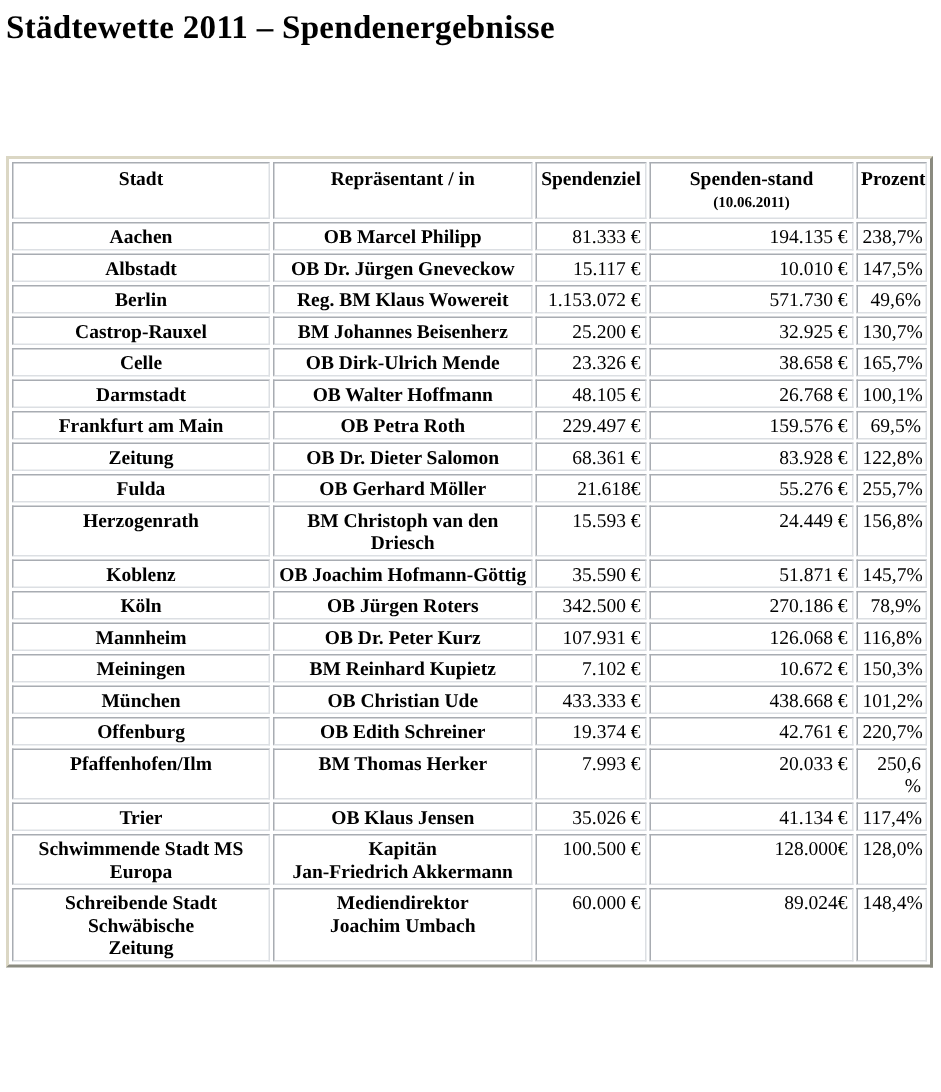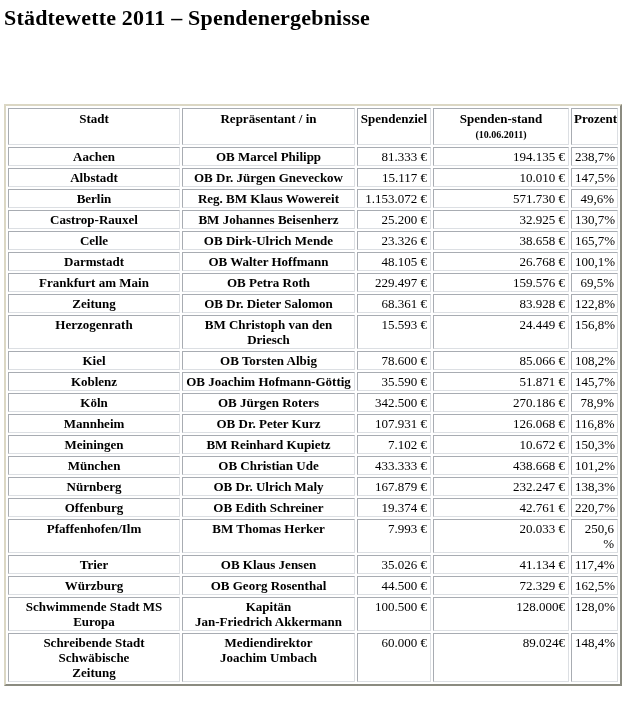--- a/index.html
+++ b/index.html
@@ -129,34 +129,34 @@
         <td class="cell-right">69,5%</td>
       </tr>
       <tr>
         <td class="cell-left">Zeitung</td>
         <td class="cell-left">OB Dr. Dieter Salomon</td>
         <td class="cell-right">68.361 €</td>
         <td class="cell-right">83.928 €</td>
         <td class="cell-right">122,8%</td>
       </tr>
       <tr>
+        <td class="cell-left">Fulda</td>
+        <td class="cell-left">OB Gerhard Möller</td>
+        <td class="cell-right">21.618€</td>
+        <td class="cell-right">55.276 €</td>
+        <td class="cell-right">255,7%</td>
+      </tr>
+      <tr>
         <td class="cell-left">Herzogenrath</td>
         <td class="cell-left">BM Christoph van den Driesch</td>
         <td class="cell-right">15.593 €</td>
         <td class="cell-right">24.449 €</td>
         <td class="cell-right">156,8%</td>
       </tr>
       <tr>
-        <td class="cell-left">Kiel</td>
-        <td class="cell-left">OB Torsten Albig</td>
-        <td class="cell-right">78.600 €</td>
-        <td class="cell-right">85.066 €</td>
-        <td class="cell-right">108,2%</td>
-      </tr>
-      <tr>
         <td class="cell-left">Koblenz</td>
         <td class="cell-left">OB Joachim Hofmann-Göttig</td>
         <td class="cell-right">35.590 €</td>
         <td class="cell-right">51.871 €</td>
         <td class="cell-right">145,7%</td>
       </tr>
       <tr>
         <td class="cell-left">Köln</td>
         <td class="cell-left">OB Jürgen Roters</td>
         <td class="cell-right">342.500 €</td>
@@ -178,53 +178,39 @@
         <td class="cell-right">150,3%</td>
       </tr>
       <tr>
         <td class="cell-left">München</td>
         <td class="cell-left">OB Christian Ude</td>
         <td class="cell-right">433.333 €</td>
         <td class="cell-right">438.668 €</td>
         <td class="cell-right">101,2%</td>
       </tr>
       <tr>
-        <td class="cell-left">Nürnberg</td>
-        <td class="cell-left">OB Dr. Ulrich Maly</td>
-        <td class="cell-right">167.879 €</td>
-        <td class="cell-right">232.247 €</td>
-        <td class="cell-right">138,3%</td>
-      </tr>
-      <tr>
         <td class="cell-left">Offenburg</td>
         <td class="cell-left">OB Edith Schreiner</td>
         <td class="cell-right">19.374 €</td>
         <td class="cell-right">42.761 €</td>
         <td class="cell-right">220,7%</td>
       </tr>
       <tr>
         <td class="cell-left">Pfaffenhofen/Ilm</td>
         <td class="cell-left">BM Thomas Herker</td>
         <td class="cell-right">7.993 €</td>
         <td class="cell-right">20.033 €</td>
         <td class="cell-right">250,6 %</td>
       </tr>
       <tr>
         <td class="cell-left">Trier</td>
         <td class="cell-left">OB Klaus Jensen</td>
         <td class="cell-right">35.026 €</td>
         <td class="cell-right">41.134 €</td>
         <td class="cell-right">117,4%</td>
-      </tr>
-      <tr>
-        <td class="cell-left">Würzburg</td>
-        <td class="cell-left">OB Georg Rosenthal</td>
-        <td class="cell-right">44.500 €</td>
-        <td class="cell-right">72.329 €</td>
-        <td class="cell-right">162,5%</td>
       </tr>
       <tr>
         <td class="cell-left">Schwimmende Stadt MS Europa</td>
         <td class="cell-left">Kapitän
 Jan-Friedrich Akkermann</td>
         <td class="cell-right">100.500 €</td>
         <td class="cell-right">128.000€</td>
         <td class="cell-right">128,0%</td>
       </tr>
       <tr>

